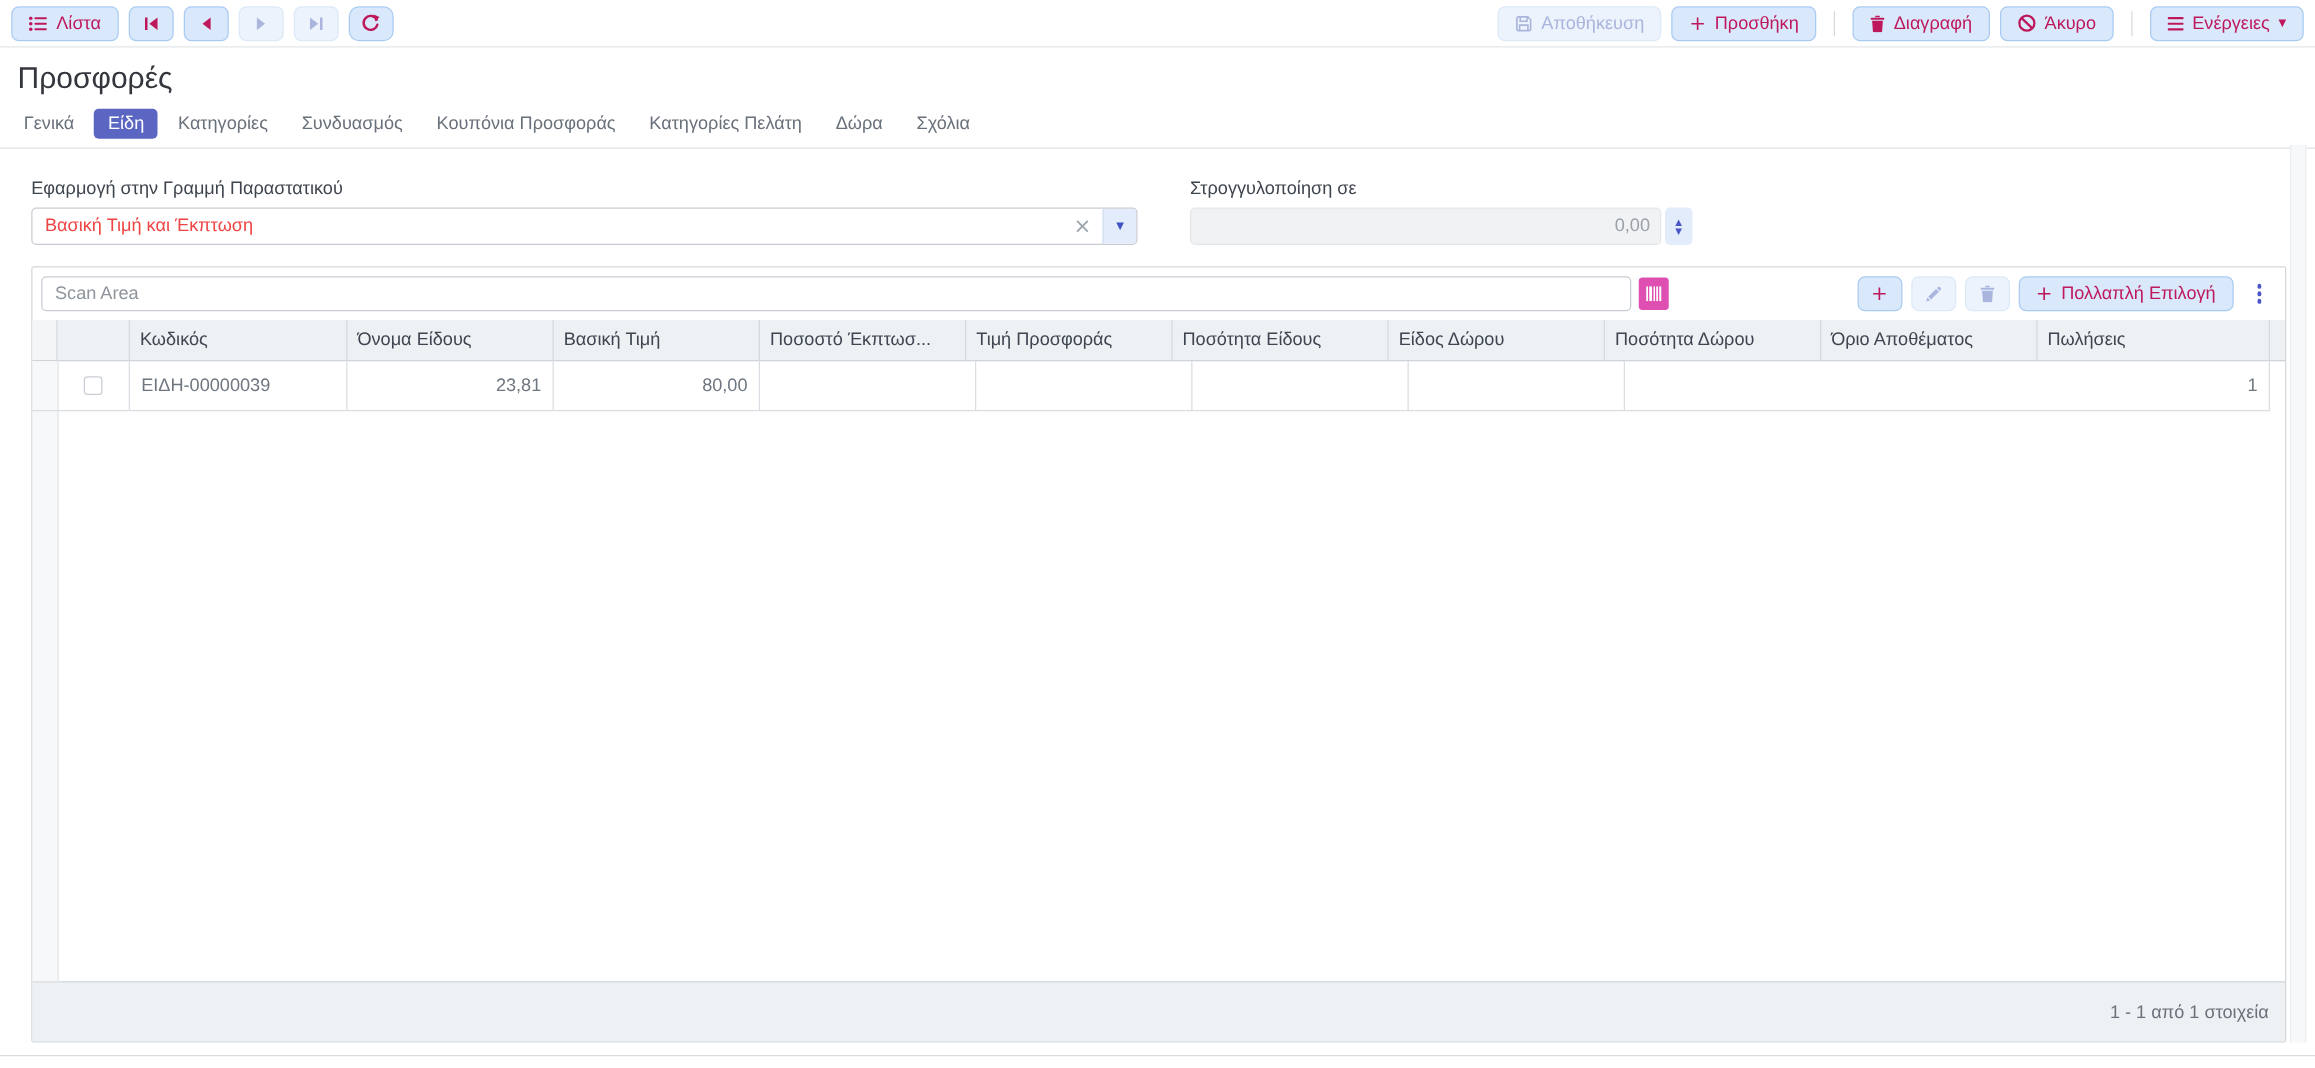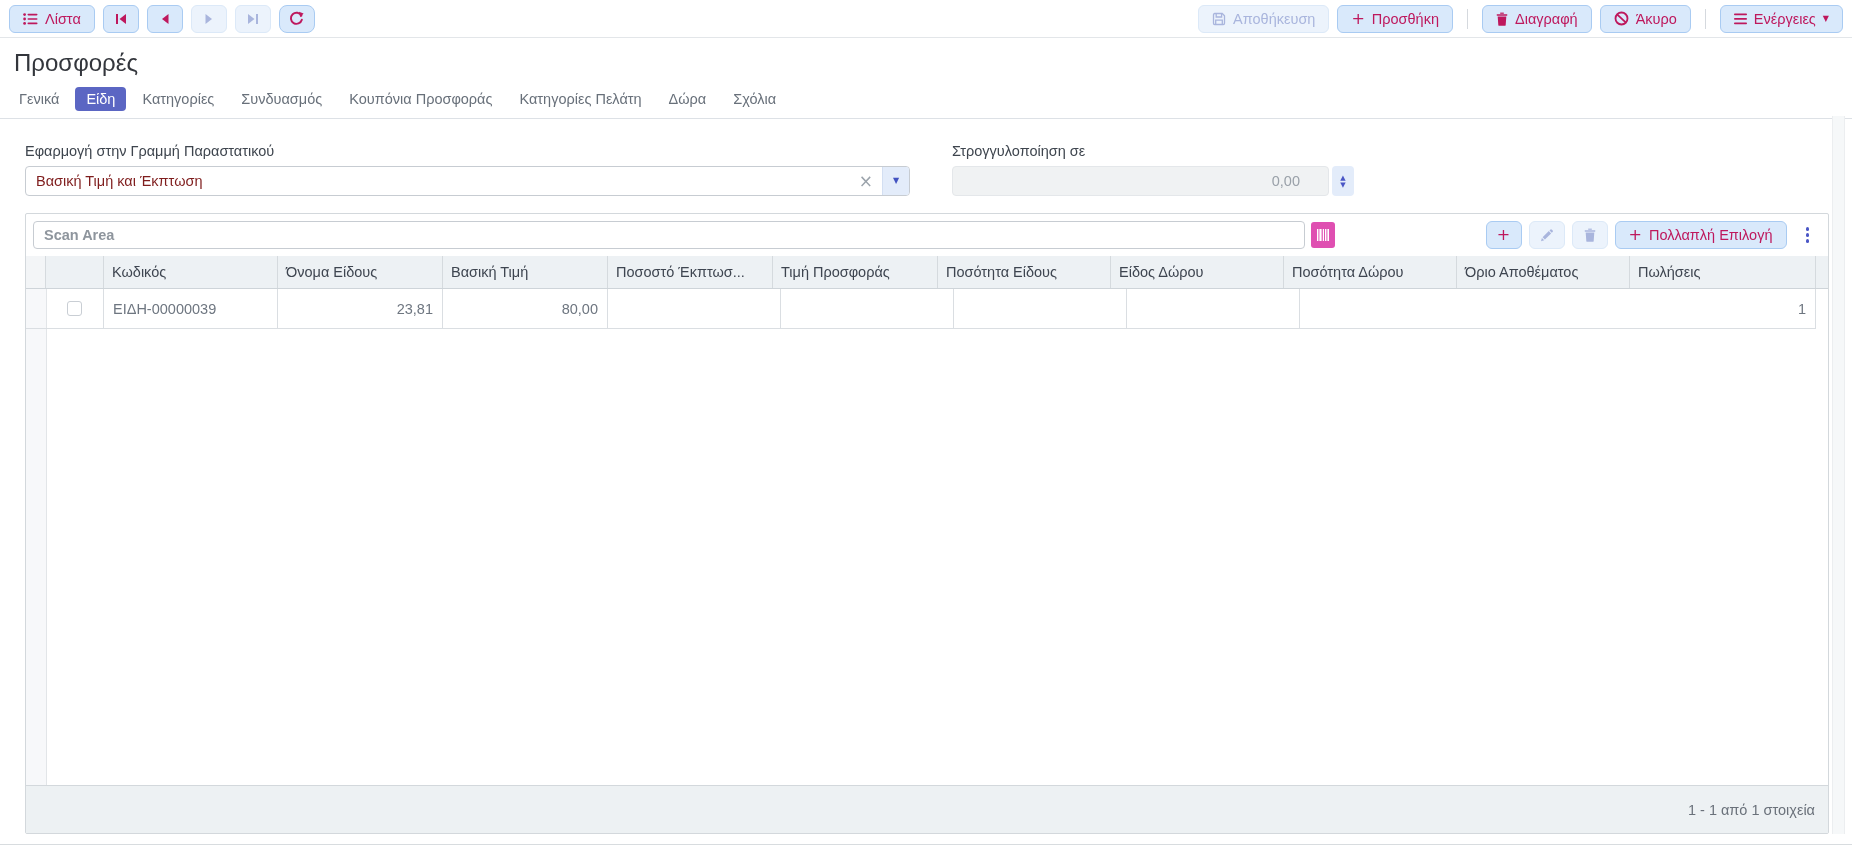--- a/index.html
+++ b/index.html
@@ -37,33 +37,33 @@
   .tabs { display:flex; align-items:center; gap:5px; padding:6px 8px 7px; border-bottom:1px solid #dde1e6; }
   .tab { padding:4px 11px; border-radius:4px; color:#68707a; cursor:pointer; }
   .tab.active { background:#5b66c3; color:#fff; }
 
   
   .content { padding:24px 0 0 25px; }
   .form-row { display:flex; }
   .field label { display:block; margin-bottom:7px; color:#3e454e; }
   .field-apply { width:885px; }
   .select { height:30px; border:1px solid #c7ccd2; border-radius:4px; background:#fff; display:flex; align-items:center; overflow:hidden; cursor:pointer; }
-  .select-value { flex:1; padding:0 10px; color:#7f1d1d; }
+  .select-value { flex:1; padding:0 10px; color:#ef4444; }
   .clear-x { color:#9ba3ab; font-size:17px; line-height:1; padding:0 9px; cursor:pointer; }
   .dd-btn { width:27px; align-self:stretch; background:#e3ecfa; border-left:1px solid #d3dff2; display:flex; align-items:center; justify-content:center; color:#4252c1; cursor:pointer; }
   .field-round { margin-left:42px; width:402px; }
   .numwrap { display:flex; gap:3px; height:30px; }
-  .numinput { flex:1; background:#f0f2f3; border:1px solid #e4e7ea; border-radius:4px; text-align:right; color:#9aa1a9; font-size:14.5px; padding:0 28px; font-family:inherit; }
+  .numinput { flex:1; background:#f0f2f3; border:1px solid #e4e7ea; border-radius:4px; text-align:right; color:#9aa1a9; font-size:14.5px; padding:0 8px; font-family:inherit; }
   .spinner { width:22px; background:#e3ecfa; border-radius:4px; display:flex; flex-direction:column; align-items:center; justify-content:center; gap:1px; color:#4a56c6; cursor:pointer; }
   .spinner .glyph { font-size:7px; line-height:6px; }
 
   
   .grid { margin-top:17px; width:1804px; height:621px; border:1px solid #d3d8dc; border-radius:2px; background:#fff; display:flex; flex-direction:column; }
   .grid-toolbar { height:42px; flex:none; display:flex; align-items:center; padding:0 7px; gap:6px; }
-  .scan-input { width:1272px; height:28px; border:1px solid #c7ccd2; border-radius:4px; padding:0 10px; font-size:14.5px; color:#a21caf; font-family:inherit;font-weight:bold; }
+  .scan-input { width:1272px; height:28px; border:1px solid #c7ccd2; border-radius:4px; padding:0 10px; font-size:14.5px; color:#a21caf; font-family:inherit; }
   .scan-input::placeholder { color:#8e959d; }
   .barcode-btn { width:24px; height:26px; background:#df4fb1; border:none; border-radius:3px; display:flex; align-items:center; justify-content:center; cursor:pointer; }
   .grid-actions { margin-left:auto; display:flex; align-items:center; gap:7px; padding-right:6px; }
   .kebab { background:none; border:none; cursor:pointer; padding:4px 6px; margin-left:6px; display:flex; flex-direction:column; gap:2.5px; }
   .kebab i { width:3.5px; height:3.5px; border-radius:50%; background:#4a56c6; }
 
   .grid-head { flex:none; display:flex; height:33px; background:#edf1f4; border-bottom:1px solid #ced4d9; color:#3e4550; }
   .gh-cell { display:flex; align-items:center; padding:0 8px; border-right:1px solid #d5dade; overflow:hidden; white-space:nowrap; }
   .gh-cell.gutter { width:20px; padding:0; background:#f3f5f7; }
   .gh-cell.check { width:58px; }

